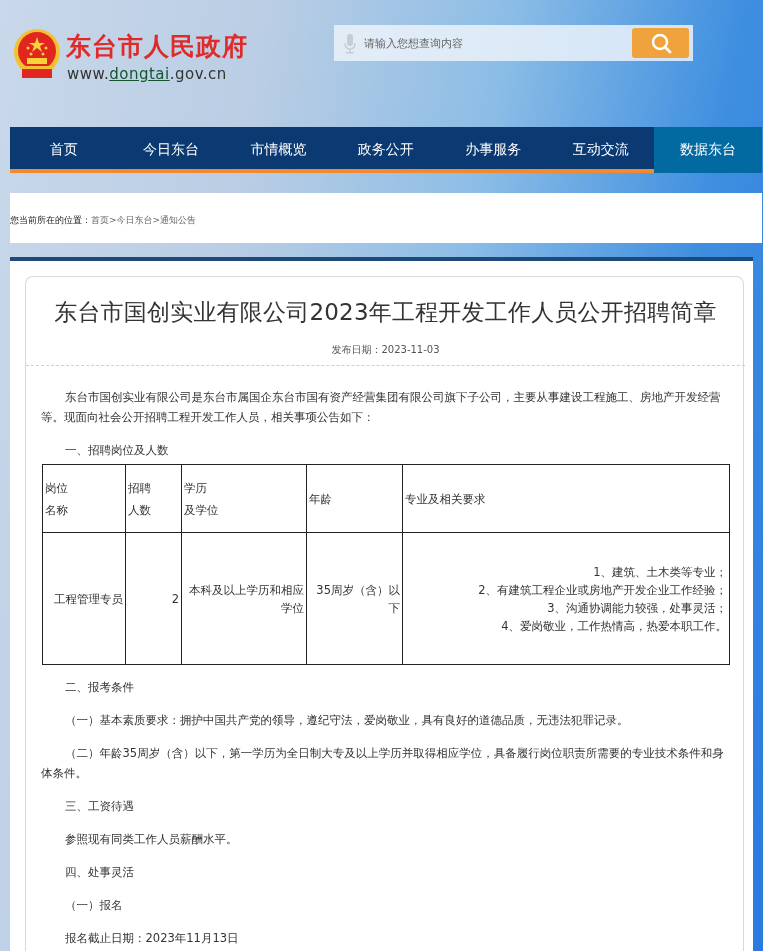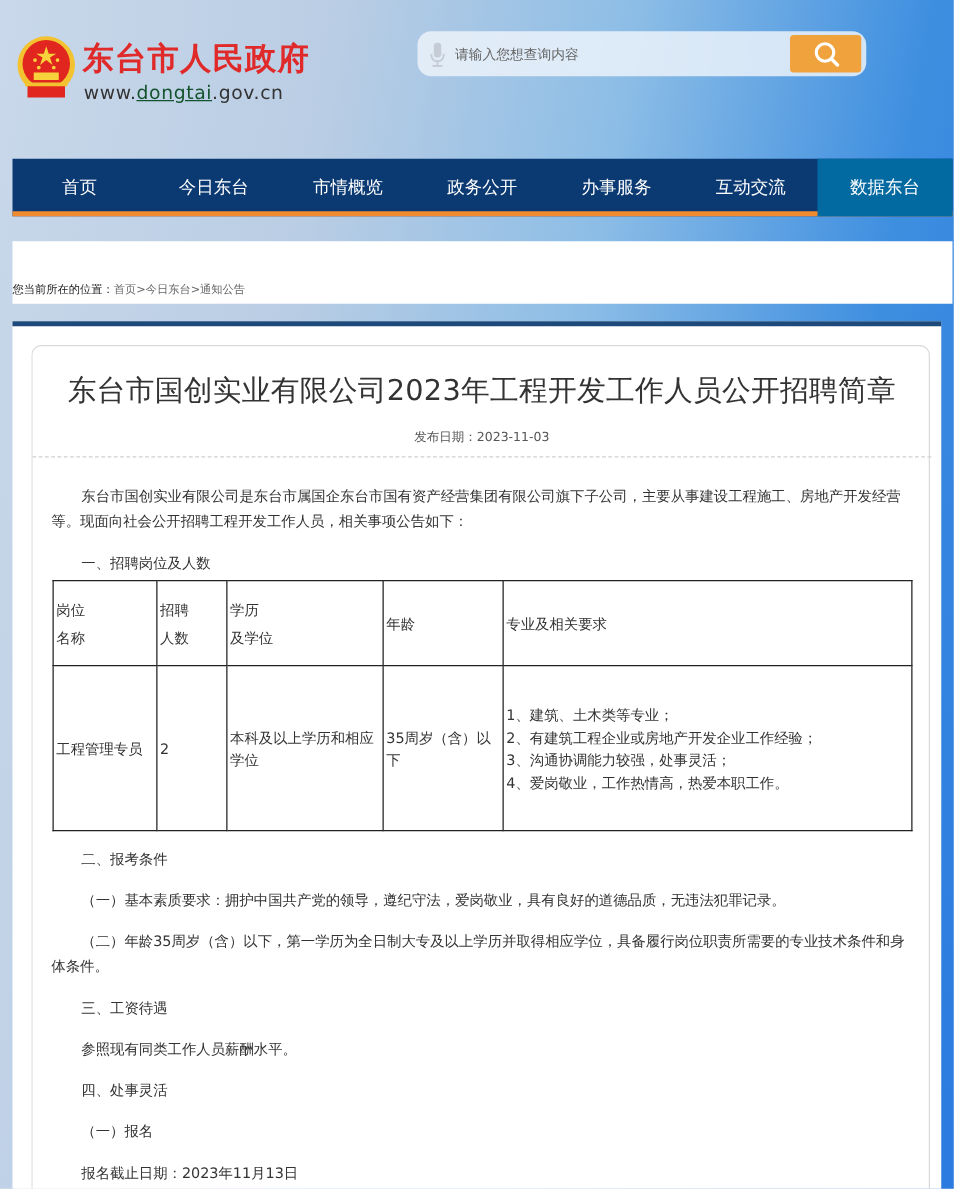--- a/index.html
+++ b/index.html
@@ -7,43 +7,43 @@
   body {
     font-family: "DejaVu Sans", "Liberation Sans", sans-serif;
     background: linear-gradient(100deg, #c9d8ea 0%, #b9cde4 30%, #8cbde6 55%, #3f8fe0 80%, #2a7ae0 100%);
     position: relative;
   }
   .header { position: absolute; left: 0; top: 0; width: 763px; height: 104px; }
   .logo { position: absolute; left: 12px; top: 28px; width: 50px; height: 54px; }
   .site-title { position: absolute; left: 66px; top: 30px; font-size: 25px; font-weight: bold; color: #e02a2a; letter-spacing: 1px; white-space: nowrap; }
   .site-url { position: absolute; left: 67px; top: 65px; font-size: 15px; color: #333; letter-spacing: 0.5px; }
   .site-url .hl { color: #14532d; text-decoration: underline; }
-  .search { position: absolute; left: 334px; top: 25px; width: 359px; height: 36px; background: rgba(235,242,250,0.85); border-radius: 11px; }
+  .search { position: absolute; left: 334px; top: 25px; width: 359px; height: 36px; background: rgba(235,242,250,0.85); border-radius: 0; }
   .mic { position: absolute; left: 10px; top: 9px; width: 12px; height: 20px; }
   .search-input { position: absolute; left: 30px; top: 0; width: 260px; height: 36px; border: none; background: transparent; font-size: 11px; color: #666; outline: none; font-family: "DejaVu Sans", sans-serif; }
   .search-input::placeholder { color: #666; }
   .search-btn { position: absolute; right: 4px; top: 3px; width: 57px; height: 30px; background: #f0a33c; border-radius: 3px; border: none; display: flex; align-items: center; justify-content: center; }
   .nav { position: absolute; left: 10px; top: 127px; width: 752px; height: 46px; background: #0b3a73; border-bottom: 4px solid #f28a30; display: flex; }
   .nav-item { width: 107.4px; height: 46px; display: flex; align-items: center; justify-content: center; color: #fff; font-size: 14px; cursor: pointer; }
   .nav-item.active { background: #0369a1; }
-  .breadcrumb { position: absolute; left: 10px; top: 193px; width: 752px; height: 50px; background: #fff; font-size: 9px; color: #666; padding-top: 32px; }
+  .breadcrumb { position: absolute; left: 10px; top: 193px; width: 752px; height: 50px; background: #fff; font-size: 9px; color: #666; padding-top: 21px; }
   .breadcrumb .lbl { color: #222; }
   .breadcrumb a { color: #666; text-decoration: none; }
   .main-panel { position: absolute; left: 10px; top: 257px; width: 743px; height: 700px; background: #fff; border-top: 4px solid #1d4a7a; }
   .card { position: absolute; left: 15px; top: 15px; width: 719px; height: 700px; border: 1px solid #d9d9d9; border-radius: 8px; border-bottom: none; }
   .article-title { position: absolute; left: 0; top: 20px; width: 719px; text-align: center; font-size: 23px; color: #333; letter-spacing: 0.2px; white-space: nowrap; }
   .pub-date { position: absolute; left: 0; top: 66px; width: 719px; text-align: center; font-size: 10px; color: #555; }
   .divider { position: absolute; left: 0; top: 88px; width: 719px; border-top: 1px dashed #cfcfcf; }
   .body-text { position: absolute; left: 15px; top: 110px; width: 690px; font-size: 11.5px; color: #333; line-height: 20px; }
   .p { text-indent: 24px; margin-bottom: 13px; }
   .p.sec { margin-bottom: 0; padding-bottom: 2px; }
   table.jobs { border-collapse: collapse; width: 688px; margin-left: 1px; font-size: 11.5px; color: #333; margin-top: 2px; border-radius: 25px; }
   table.jobs td { border: 1px solid #222; vertical-align: middle; padding: 0 2px; }
   .hdr td { height: 68px; line-height: 22px; }
-  .row td { height: 132px; line-height: 18px; }
+  .row td { height: 132px; line-height: 18px; text-align: right; }
   .req { line-height: 32px; }
   .after { margin-top: 12px; }
   .after .p { margin-bottom: 13px; }
 </style>
 </head>
 <body>
 
 <div class="header">
   <svg class="logo" viewBox="0 0 50 54">
     <circle cx="25" cy="24" r="23" fill="#f2c230"></circle>

